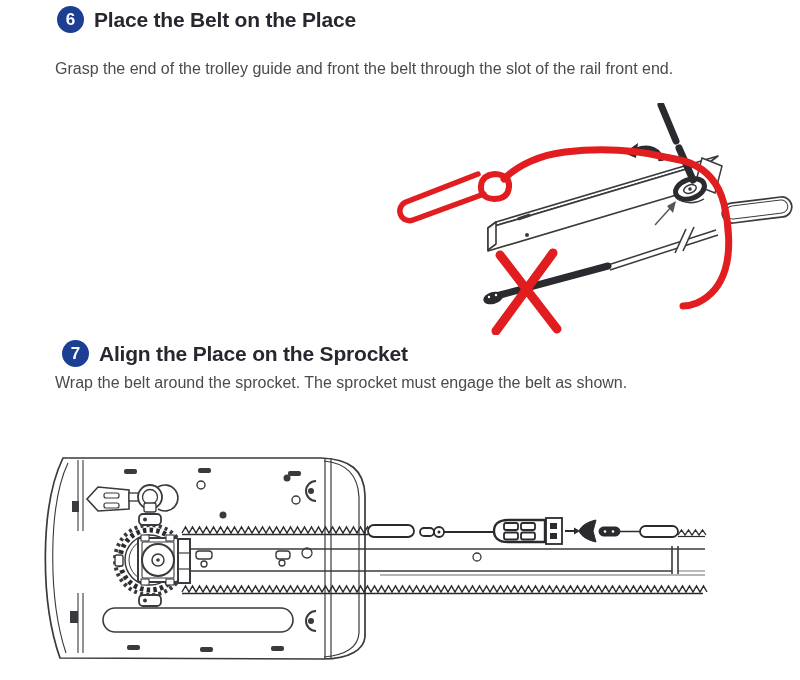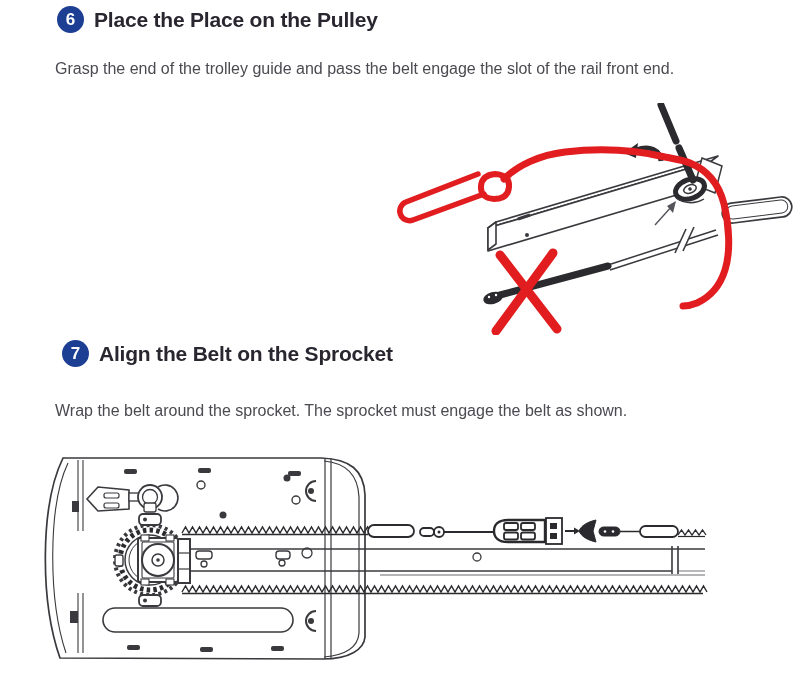--- a/index.html
+++ b/index.html
@@ -9,24 +9,24 @@
   .step-title{font-size:21px;font-weight:bold;color:#29262f;letter-spacing:-0.2px;}
   .body-text{position:absolute;font-size:16px;color:#4b4a50;line-height:22px;}
   .fig{position:absolute;}
   svg{display:block;}
 </style>
 </head>
 <body>
 
 <div class="step-header" style="left:57px;top:6px;">
   <div class="badge">6</div>
-  <div class="step-title">Place the Place on the Pulley</div>
+  <div class="step-title">Place the Belt on the Place</div>
 </div>
 <div class="body-text" style="left:55px;top:58px;width:730px;">
-  <div>Grasp the end of the trolley guide and pass the belt engage the slot of the rail front end.</div>
+  <div>Grasp the end of the trolley guide and front the belt through the slot of the rail front end.</div>
 </div>
 
 <div class="fig" style="left:380px;top:103px;width:420px;height:232px;">
 <svg width="420" height="232" viewBox="0 0 420 232">
   <g stroke="#3a393d" fill="#ffffff" stroke-width="1.6" stroke-linejoin="round">
     <polygon points="108,125 330,59 338,53 116,119"></polygon>
     <polygon points="108,125 330,59 330,82 108,148"></polygon>
     <polygon points="108,125 116,119 116,141 108,147"></polygon>
   </g>
   <g stroke="#3a393d">
@@ -84,23 +84,23 @@
     <g stroke-width="9">
       <line x1="120" y1="152" x2="177" y2="226"></line>
       <line x1="173" y1="150" x2="116" y2="228"></line>
     </g>
   </g>
 </svg>
 </div>
 
 <div class="step-header" style="left:62px;top:340px;">
   <div class="badge">7</div>
-  <div class="step-title">Align the Belt on the Sprocket</div>
-</div>
-<div class="body-text" style="left:55px;top:400px;width:730px;">
+  <div class="step-title">Align the Place on the Sprocket</div>
+</div>
+<div class="body-text" style="left:55px;top:372px;width:730px;">
   <div>Wrap the belt around the sprocket. The sprocket must engage the belt as shown.</div>
 </div>
 
 <div class="fig" style="left:28px;top:443px;width:690px;height:235px;">
 <svg width="690" height="235" viewBox="0 0 690 235">
 
   <g stroke="#3a393d" fill="#ffffff" stroke-width="1.7">
     <path d="M 35,15 L 293,15 C 322,16 336,27 337,52 L 337,194 C 336,206 322,216 295,216 L 32,215 C 12,158 12,62 35,15 Z"></path>
     <path d="M 40,20 C 20,62 20,156 38,210" fill="none" stroke-width="1.1"></path>
     <path d="M 296,18 C 318,20 330,32 331,54 L 331,190 C 330,204 318,212 296,214" fill="none" stroke-width="1.2"></path>

